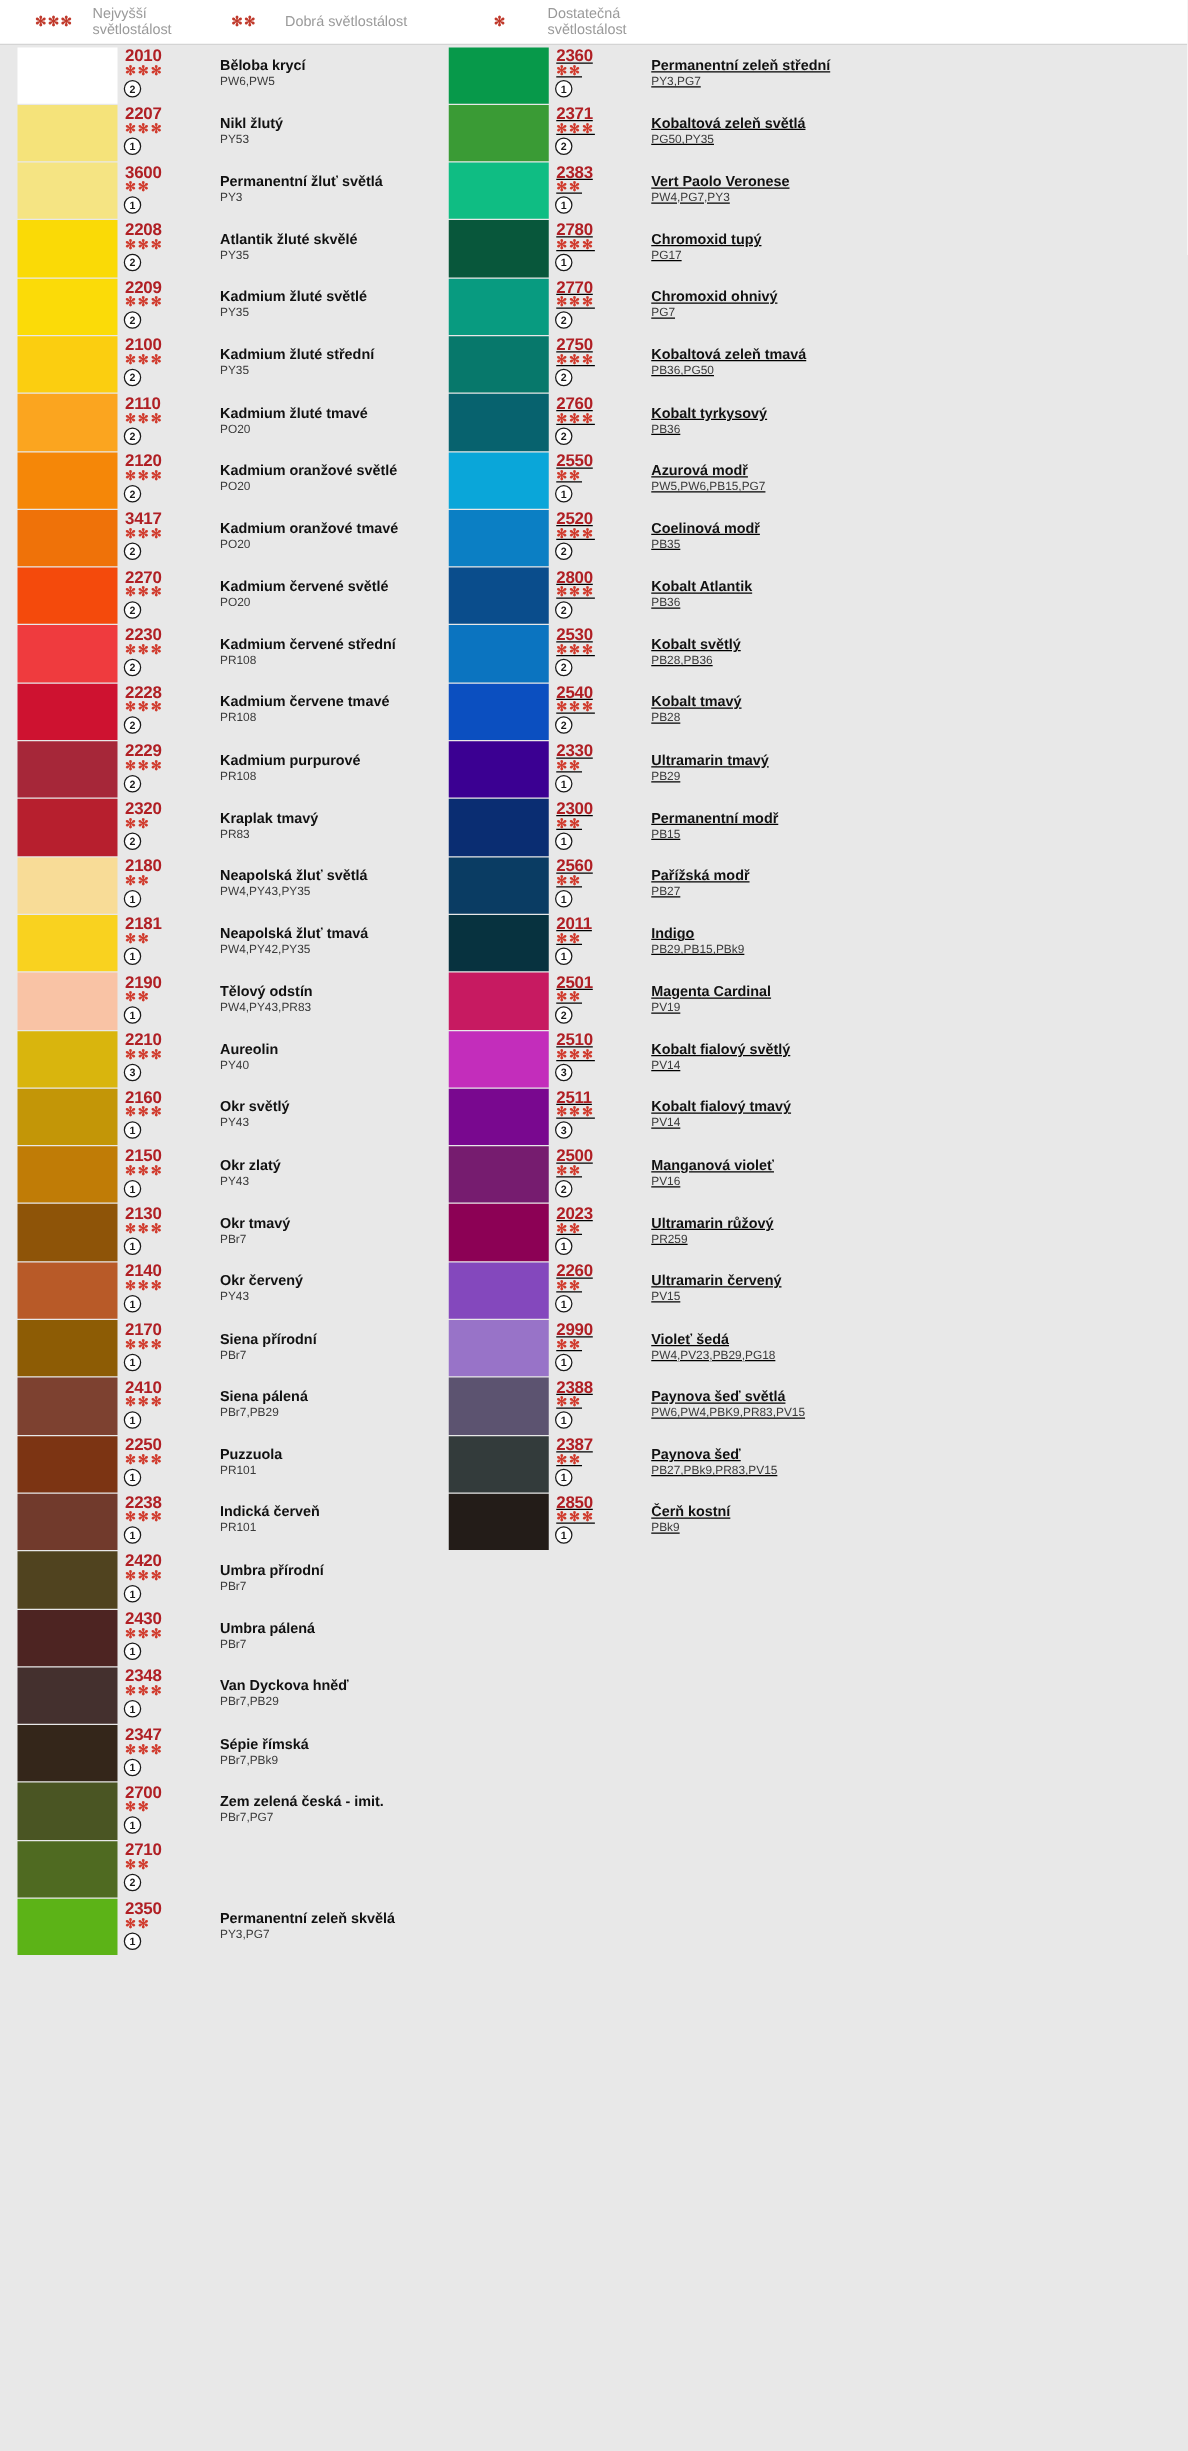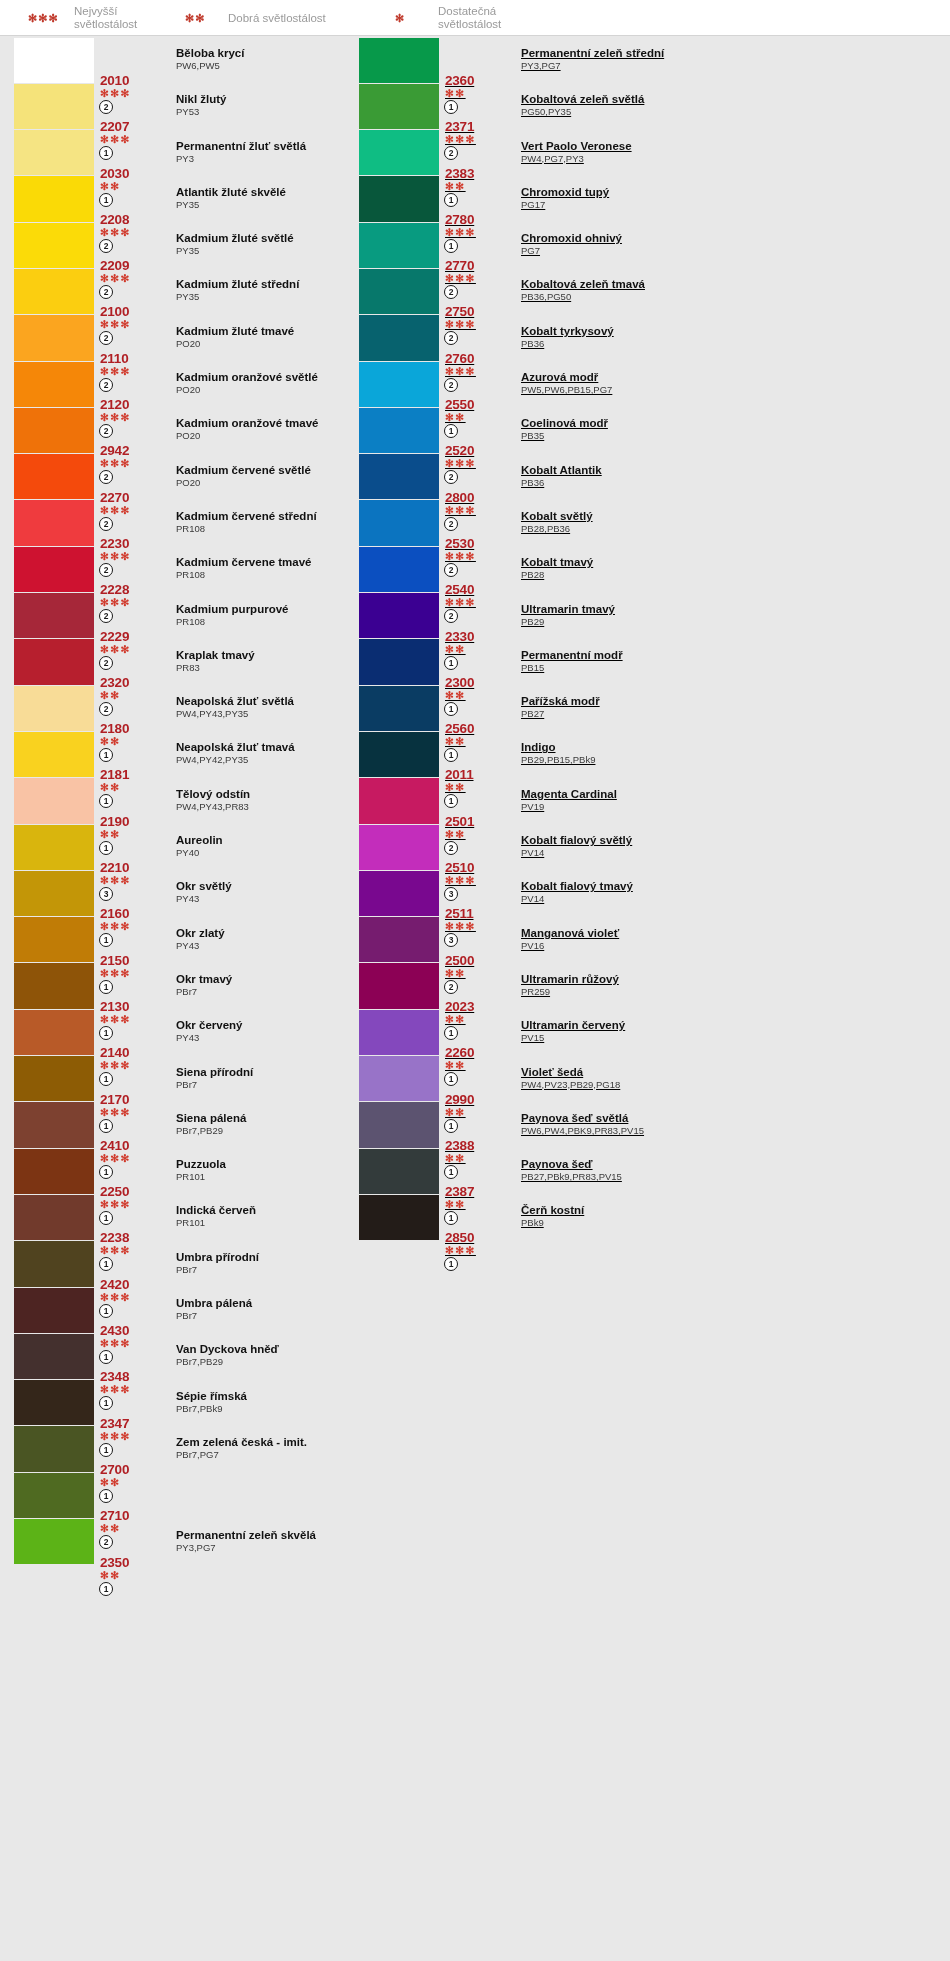--- a/index.html
+++ b/index.html
@@ -81,21 +81,20 @@
     height: 45.3px;
     margin-top: 0.5px;
     border: 0;
   }
 
   .meta {
     width: 66px;
     min-width: 66px;
     position: relative;
     padding-left: 6px;
-    margin-top: 36px;
   }
   .code {
     color: #b01f24;
     font-size: 13.5px;
     font-weight: bold;
     line-height: 14px;
     padding-top: 1px;
     letter-spacing: -0.2px;
   }
   .stars {
@@ -193,21 +192,21 @@
             <div class="series">1</div>
           </div>
           <div class="names">
             <div class="pname">Nikl žlutý</div>
             <div class="pigments">PY53</div>
           </div>
         </div>
         <div class="row">
           <div class="swatch" style="background: rgb(245, 228, 131);"></div>
           <div class="meta">
-            <div class="code">2030</div>
+            <div class="code">3600</div>
             <div class="stars">✻✻</div>
             <div class="series">1</div>
           </div>
           <div class="names">
             <div class="pname">Permanentní žluť světlá</div>
             <div class="pigments">PY3</div>
           </div>
         </div>
         <div class="row">
           <div class="swatch" style="background: rgb(250, 218, 6);"></div>
@@ -265,21 +264,21 @@
             <div class="series">2</div>
           </div>
           <div class="names">
             <div class="pname">Kadmium oranžové světlé</div>
             <div class="pigments">PO20</div>
           </div>
         </div>
         <div class="row">
           <div class="swatch" style="background: rgb(239, 114, 9);"></div>
           <div class="meta">
-            <div class="code">2942</div>
+            <div class="code">3417</div>
             <div class="stars">✻✻✻</div>
             <div class="series">2</div>
           </div>
           <div class="names">
             <div class="pname">Kadmium oranžové tmavé</div>
             <div class="pigments">PO20</div>
           </div>
         </div>
         <div class="row">
           <div class="swatch" style="background: rgb(244, 74, 12);"></div>

